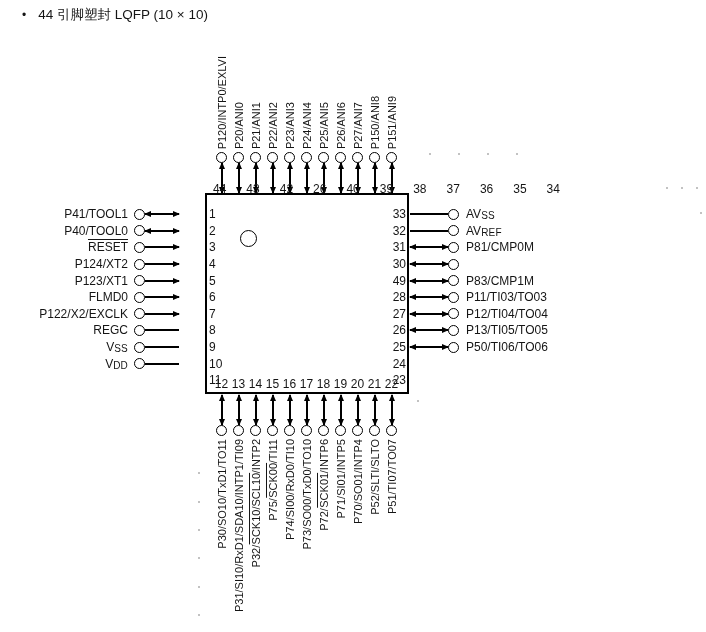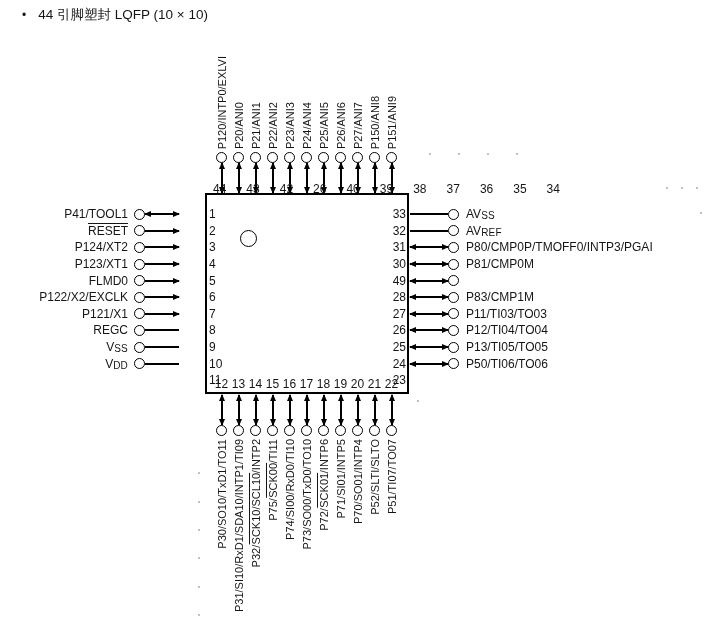--- a/index.html
+++ b/index.html
@@ -238,20 +238,25 @@
     </div>
 
   <div class="left-side">
 
       <div class="hrow">
         <span class="hlabel">P41/TOOL1</span>
         <div class="pad"></div>
         <div class="hconn arrow-both"></div>
       </div>
 
+      <div class="hrow">
+        <span class="hlabel">P40/TOOL0</span>
+        <div class="pad"></div>
+        <div class="hconn arrow-both"></div>
+      </div>
 
       <div class="hrow">
         <span class="hlabel"><span class="ov">RESET</span></span>
         <div class="pad"></div>
         <div class="hconn arrow-in"></div>
       </div>
 
       <div class="hrow">
         <span class="hlabel">P124/XT2</span>
         <div class="pad"></div>
@@ -269,25 +274,20 @@
         <div class="pad"></div>
         <div class="hconn arrow-in"></div>
       </div>
 
       <div class="hrow">
         <span class="hlabel">P122/X2/EXCLK</span>
         <div class="pad"></div>
         <div class="hconn arrow-in"></div>
       </div>
 
-      <div class="hrow">
-        <span class="hlabel">P121/X1</span>
-        <div class="pad"></div>
-        <div class="hconn arrow-in"></div>
-      </div>
 
       <div class="hrow">
         <span class="hlabel">REGC</span>
         <div class="pad"></div>
         <div class="hconn arrow-none"></div>
       </div>
 
       <div class="hrow">
         <span class="hlabel"><span>V</span><span class="sub">SS</span></span>
         <div class="pad"></div>
@@ -322,25 +322,20 @@
         <div class="pad"></div>
         <span class="hlabel"><span>AV</span><span class="sub">SS</span></span>
       </div>
 
       <div class="hrow">
         <div class="hconn arrow-none"></div>
         <div class="pad"></div>
         <span class="hlabel"><span>AV</span><span class="sub">REF</span></span>
       </div>
 
-      <div class="hrow">
-        <div class="hconn arrow-both"></div>
-        <div class="pad"></div>
-        <span class="hlabel">P80/CMP0P/TMOFF0/INTP3/PGAI</span>
-      </div>
 
       <div class="hrow">
         <div class="hconn arrow-both"></div>
         <div class="pad"></div>
         <span class="hlabel">P81/CMP0M</span>
       </div>
 
       <div class="hrow">
         <div class="hconn arrow-both"></div>
         <div class="pad"></div>

